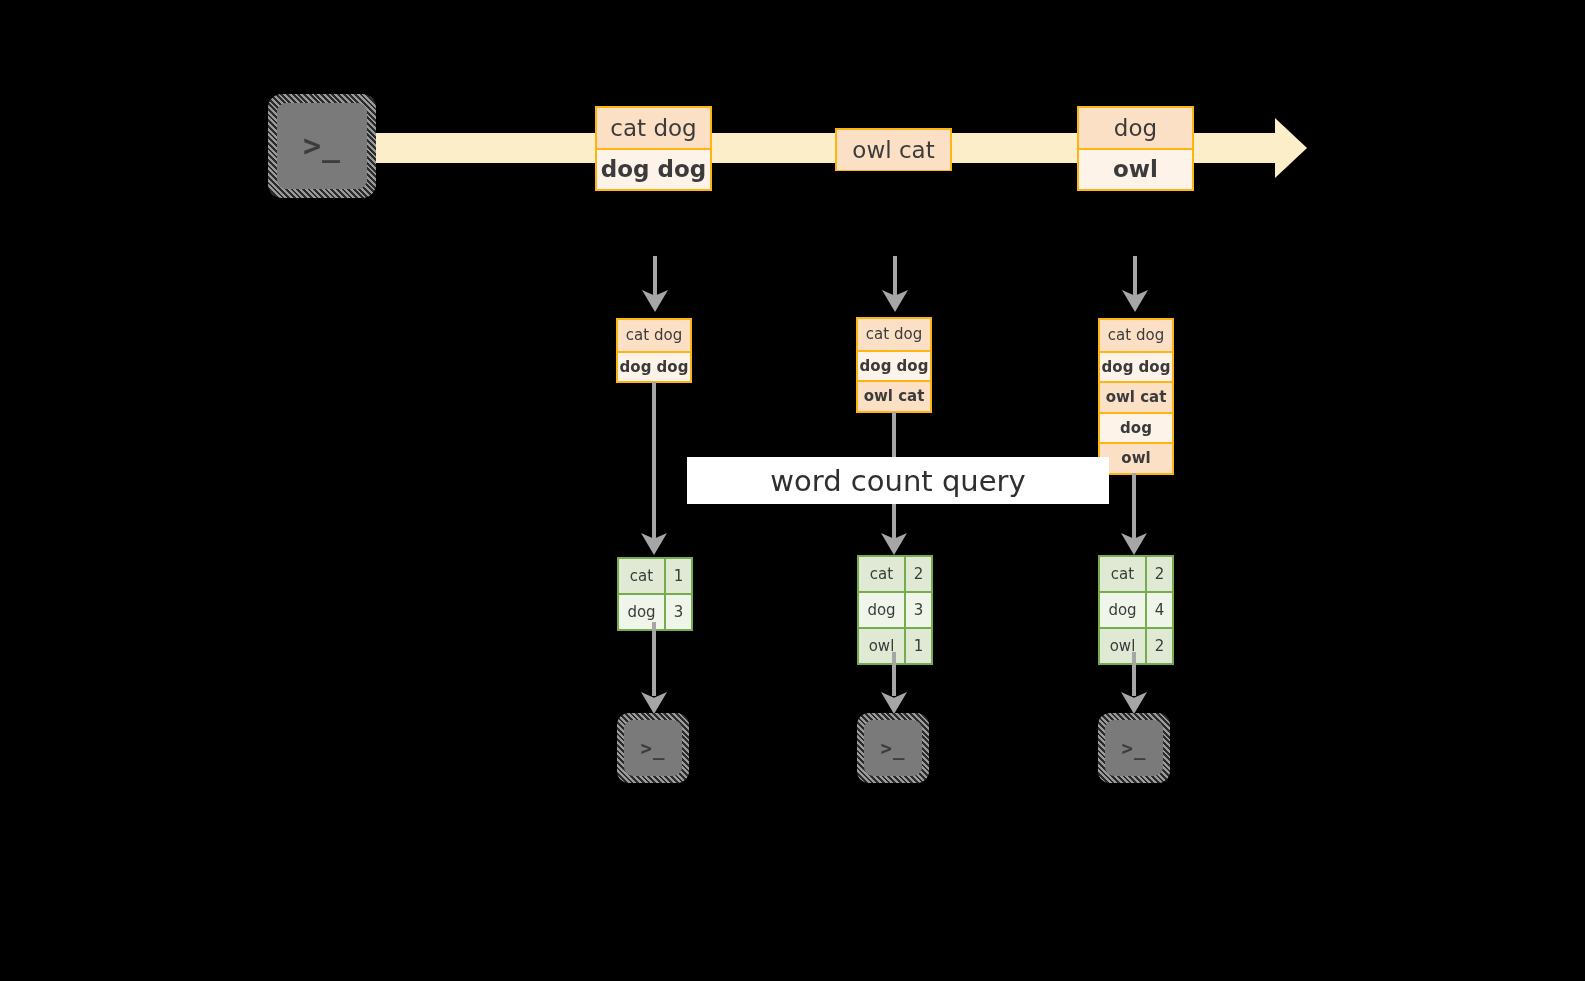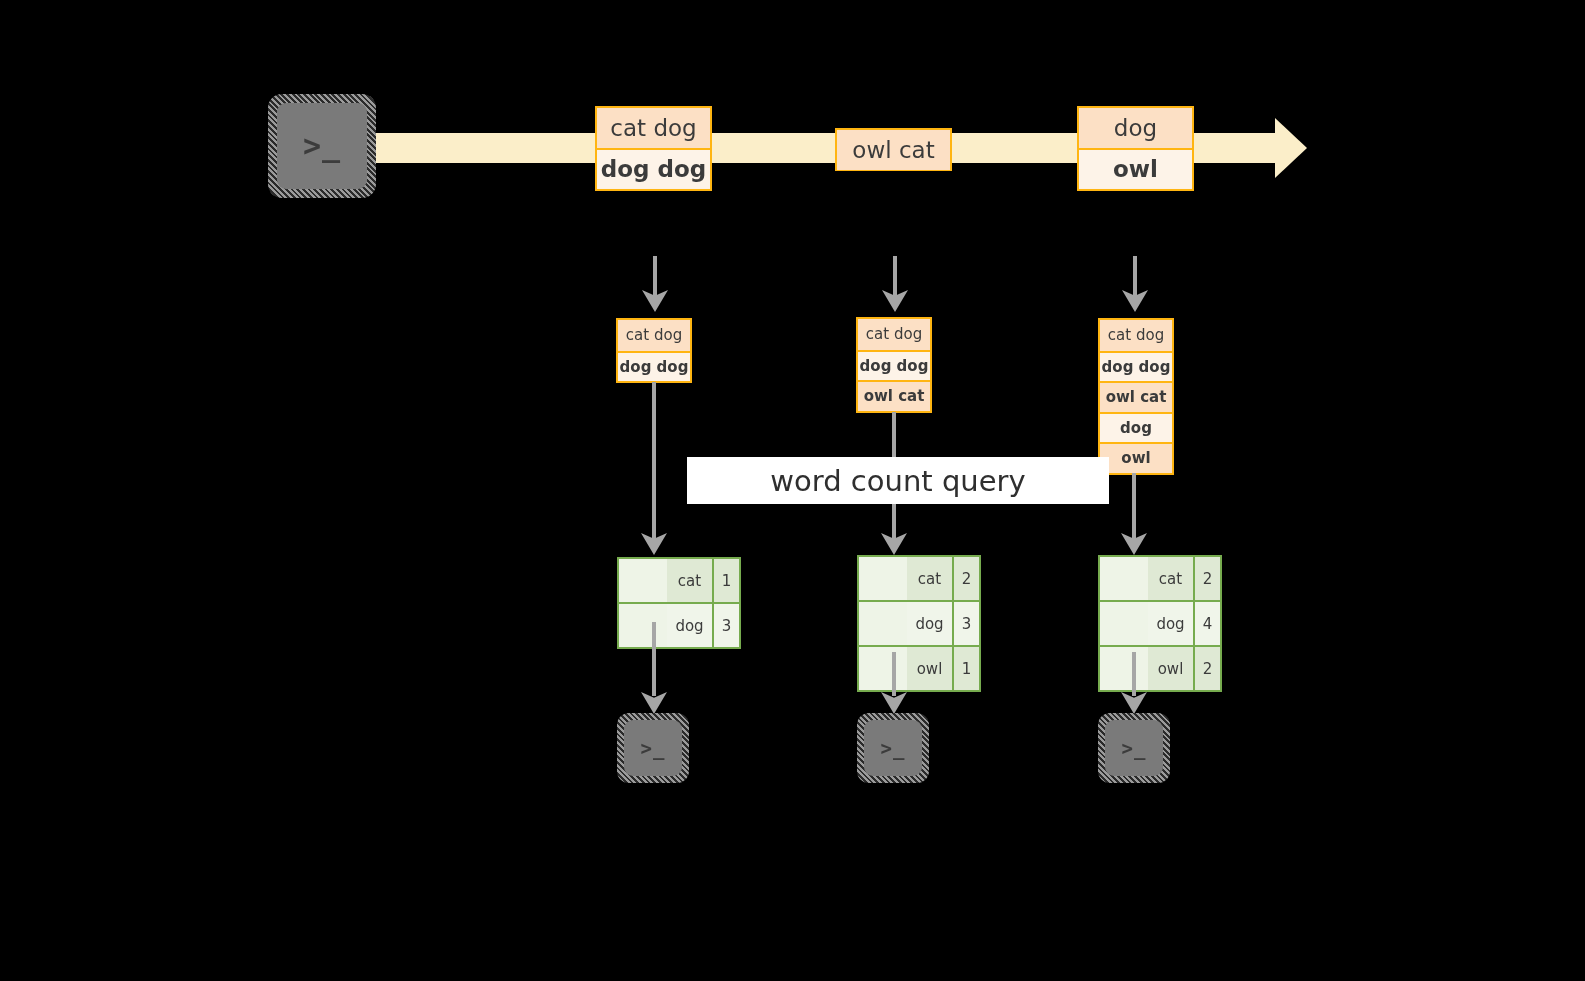--- a/index.html
+++ b/index.html
@@ -95,22 +95,21 @@
 
   
   .gbox {
     position: absolute;
     box-sizing: border-box;
     border: 2.5px solid #76ab4e;
     background: #eef4e7;
   }
   .gbox .grow {
     display: flex;
-    height: 43px;
-    padding-left: 48px;
+    height: 34px;
   }
   .gbox .grow + .grow {
     border-top: 2.5px solid #76ab4e;
   }
   .gbox .gword,
   .gbox .gcount {
     box-sizing: border-box;
     display: flex;
     align-items: center;
     justify-content: center;

